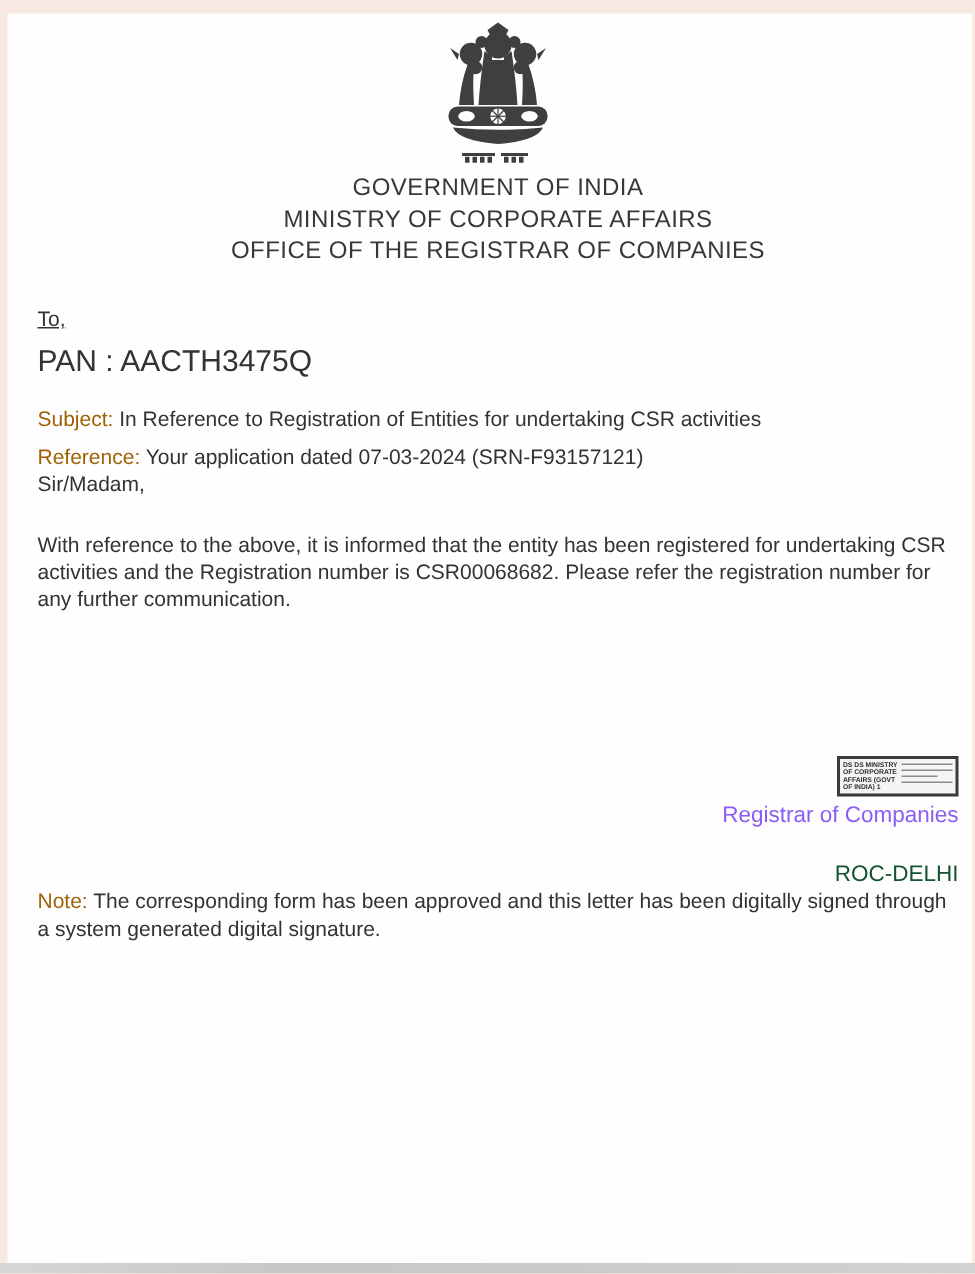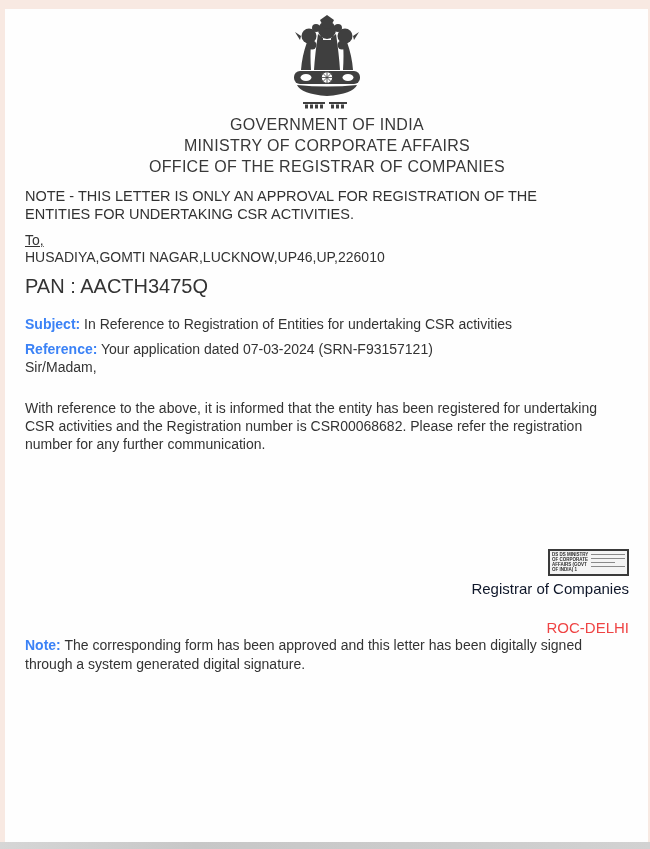--- a/index.html
+++ b/index.html
@@ -9,43 +9,43 @@
     background: #f8e9e2;
     font-family: "Liberation Sans", sans-serif;
     position: relative;
     overflow: hidden;
   }
   .sheet {
     position: absolute;
     top: 9px; left: 5px; right: 2px; bottom: 7px;
     background: #fefefe;
     color: #333333;
-    padding: 0 19px 0 20px;
+    padding: 0 9px 0 20px;
   }
   .bottom-bar {
     position: absolute;
     left: 0; right: 0; bottom: 0; height: 7px;
     background: linear-gradient(to right, #d6d6d6, #c7c7c7 30%, #cccccc 70%, #d2d2d2);
     z-index: 5;
   }
   
   .emblem-wrap { text-align: center; padding-top: 5px; }
   .emblem-wrap svg { display: inline-block; }
   .gov-header { text-align: center; font-size: 16px; letter-spacing: 0.3px; color: #383838; }
   .gov-header .hline { line-height: 21px; }
   
   .dated { margin-top: 30px; font-size: 14px; }
   .note-caps { margin-top: 10px; font-size: 14.5px; max-width: 548px; line-height: 18px; color: #323232; }
-  .to-label { margin-top: 9px; font-size: 14px; line-height: 17px; text-decoration: underline; }
+  .to-label { margin-top: 26px; font-size: 14px; line-height: 17px; text-decoration: underline; }
   .addr1 { padding-left: 8px; font-size: 14px; line-height: 17px; }
   .addr2 { font-size: 14px; line-height: 17px; }
   .pan { margin-top: 9px; font-size: 20px; }
   .subject-line { margin-top: 17px; font-size: 14px; line-height: 19px; }
   .ref-line { margin-top: 6px; font-size: 14px; line-height: 19px; }
-  .bold-label { font-weight: bold; color: #3b82f6; }
+  .bold-label { font-weight: normal; color: #a16207; }
   .salutation { font-size: 14px; }
   .body-par { margin-top: 24px; font-size: 14px; line-height: 18px; width: 100%; color: #333333; }
   
   .sig-block { margin-top: 96px; text-align: right; }
   .stamp {
     display: inline-block;
     width: 81px; height: 27px;
     border: 2px solid #3a3a3a;
     background: #f4f4f4;
     vertical-align: top;
@@ -56,22 +56,22 @@
   .stamp-inner { display: flex; gap: 2px; height: 100%; }
   .stamp-left {
     width: 37px;
     font-size: 4.5px; line-height: 5px;
     color: #2e2e2e; font-weight: bold;
     overflow: hidden;
   }
   .stamp-right { flex: 1; padding-top: 2px; }
   .stamp-right .sigline { height: 1px; background: #8a8a8a; margin-bottom: 3px; }
   .stamp-right .sigline.short { width: 70%; }
-  .signer { margin-top: 4px; font-size: 15px; color: #0f172a; }
-  .office { margin-top: 22px; text-align: right; font-size: 15px; color: #ef4444; }
+  .signer { margin-top: 4px; font-size: 15px; color: #8b5cf6; }
+  .office { margin-top: 22px; text-align: right; font-size: 15px; color: #14532d; }
   
   .footnote { font-size: 14px; line-height: 19px; color: #333333; }
   .emblem-fill { fill: #3f3f3f; }
   .emblem-stroke { stroke: #3f3f3f; fill: none; }
 </style>
 </head>
 <body>
 
 <div class="sheet">
 
@@ -125,24 +125,22 @@
     </svg>
   </div>
 
   <div class="gov-header">
     <div class="hline">GOVERNMENT OF INDIA</div>
     <div class="hline">MINISTRY OF CORPORATE AFFAIRS</div>
     <div class="hline">OFFICE OF THE REGISTRAR OF COMPANIES</div>
   </div>
 
 
-  <div class="note-caps">NOTE - THIS LETTER IS ONLY AN APPROVAL FOR REGISTRATION OF THE ENTITIES FOR UNDERTAKING CSR ACTIVITIES.</div>
 
   <div class="to-label">To,</div>
-  <div class="addr2">HUSADIYA,GOMTI NAGAR,LUCKNOW,UP46,UP,226010</div>
 
   <div class="pan">PAN : AACTH3475Q</div>
 
   <div class="subject-line"><span class="bold-label">Subject:</span><span> In Reference to Registration of Entities for undertaking CSR activities</span></div>
   <div class="ref-line"><span class="bold-label">Reference:</span><span> Your application dated 07-03-2024 (SRN-F93157121)</span></div>
 
   <div class="salutation">Sir/Madam,</div>
 
   <div class="body-par">With reference to the above, it is informed that the entity has been registered for undertaking CSR activities and the Registration number is CSR00068682. Please refer the registration number for any further communication.</div>
 

